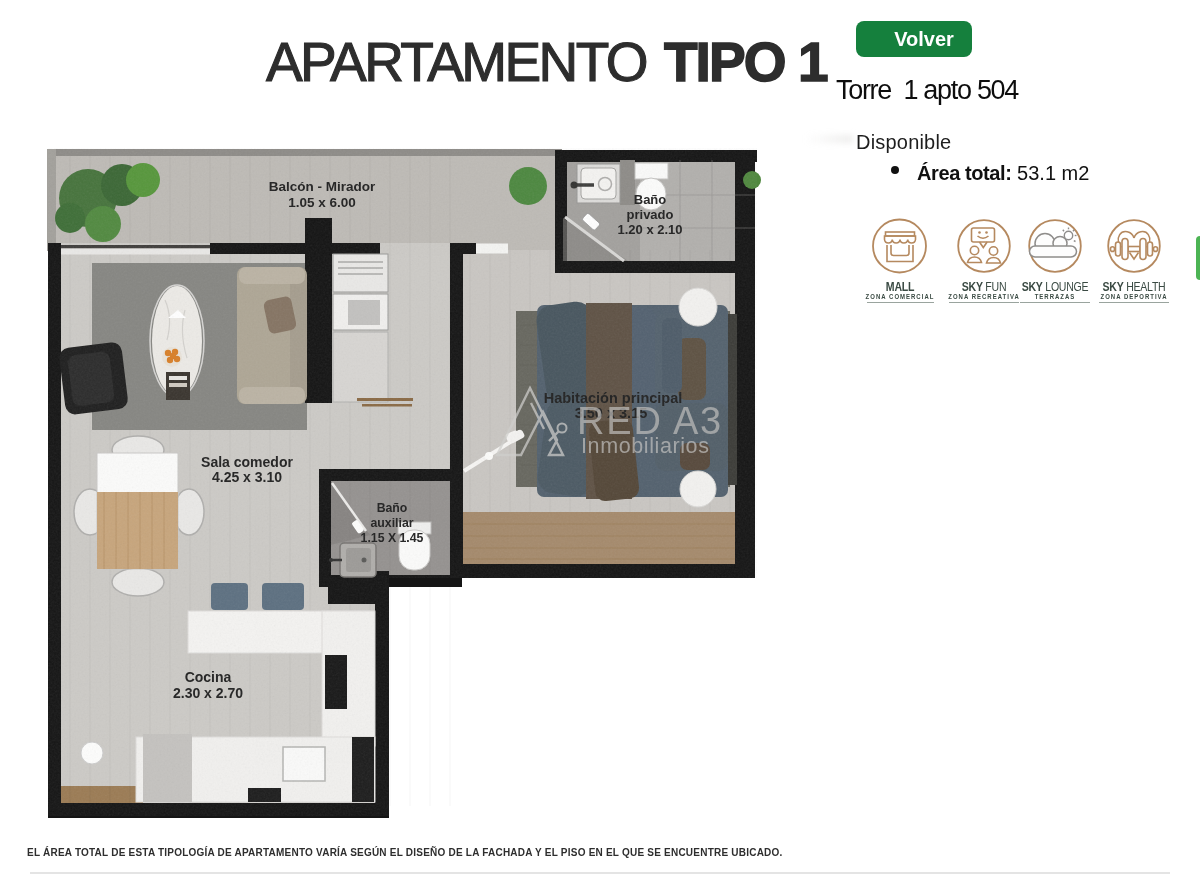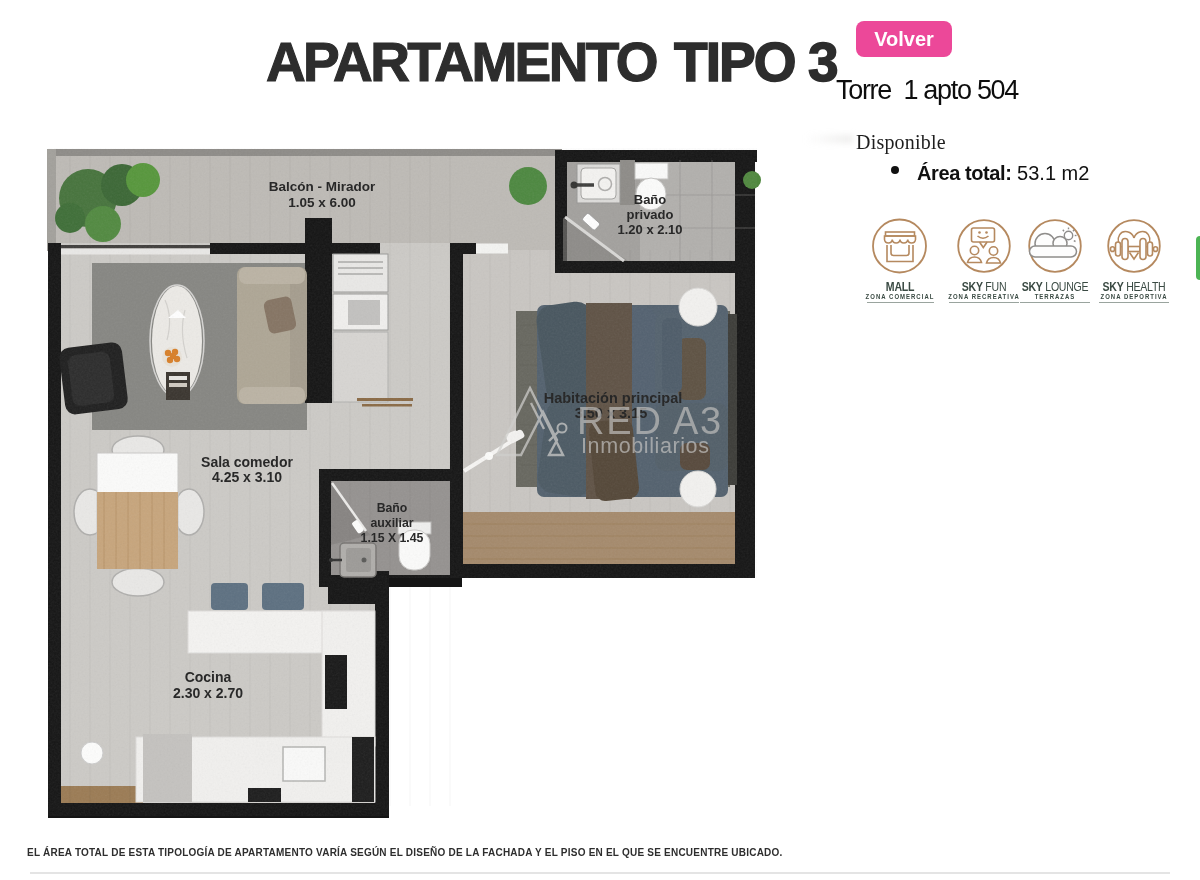--- a/index.html
+++ b/index.html
@@ -1,25 +1,25 @@
 <!DOCTYPE html>
 <html><head>
 <meta charset="utf-8">
 <style>
   html,body{margin:0;padding:0;}
   body{width:1200px;height:880px;position:relative;background:#fff;overflow:hidden;
        font-family:"Liberation Sans", sans-serif;}
   .abs{position:absolute;}
   .title{left:266px;top:30px;font-size:55px;color:#2d2d2d;white-space:nowrap;}
-  .title .w1{font-weight:700;letter-spacing:-2.6px;-webkit-text-stroke:1.1px #2d2d2d;}
+  .title .w1{font-weight:400;letter-spacing:-2.6px;-webkit-text-stroke:1.1px #2d2d2d;}
   .title .w2{font-weight:700;letter-spacing:-1.9px;-webkit-text-stroke:1.5px #2d2d2d;margin-left:18px;}
-  .volver{left:856px;top:21px;width:96px;height:36px;background:#ec4899;border-radius:8px;
-          color:#fff;font-weight:700;font-size:20px;text-align:center;line-height:36px;}
+  .volver{left:856px;top:21px;width:96px;height:36px;background:#15803d;border-radius:8px;
+          color:#fff;font-weight:700;font-size:20px;text-align:center;line-height:36px;padding-left:20px;}
   .torre{left:836px;top:75px;font-size:27px;font-weight:400;color:#0d0d0d;letter-spacing:-1.3px;}
-  .disp{left:856px;top:131px;font-size:20px;color:#1e1e1e;letter-spacing:0.2px;font-family:Liberation Serif, serif;}
+  .disp{left:856px;top:131px;font-size:20px;color:#1e1e1e;letter-spacing:0.2px;}
   .area{left:917px;top:162px;font-size:20px;color:#111;}
   .area b{letter-spacing:-0.4px;}
   .dot{left:891px;top:166px;width:8px;height:8px;border-radius:50%;background:#111;}
   .greenstrip{left:1196px;top:236px;width:4px;height:44px;background:#4cb454;border-radius:4px 0 0 4px;}
   .icons{left:860px;top:217px;width:336px;height:95px;}
   .icon{position:absolute;top:0;width:80px;text-align:center;}
   .icon .lab{font-size:12px;font-weight:700;color:#3a4a43;margin-top:1px;white-space:nowrap;letter-spacing:-0.3px;transform:scaleX(0.88);}
   .icon .lab .lt{font-weight:400;}
   .icon .sub{font-size:6.5px;font-weight:700;color:#3a4a43;letter-spacing:1.1px;margin-top:-1px;white-space:nowrap;transform:scaleX(0.92);}
   .icon .ul{height:1.5px;background:#9aa49e;margin:1.5px auto 0 auto;}
@@ -284,21 +284,21 @@
       <path d="M530 388 L497 455 L521 455 L543 412 L557 440 L549 455 L563 455 Z"></path>
       <path d="M531 403 L544 429"></path>
     </g>
     <circle cx="562" cy="428" r="4.5" fill="none" stroke="#cfcecc" stroke-width="2"></circle>
     <line x1="549" y1="441" x2="559" y2="431" stroke="#cfcecc" stroke-width="2.4"></line>
     <text x="577" y="434" font-size="38" fill="#c2c1bf" letter-spacing="1.8" opacity="0.95">RED A3</text>
     <text x="581" y="453" font-size="21.5" fill="#c6c5c3" letter-spacing="0.6" opacity="0.95">Inmobiliarios</text>
   </g>
 </svg>
 
-<div class="abs title"><span class="w1">APARTAMENTO</span><span class="w2">TIPO 3</span></div>
+<div class="abs title"><span class="w1">APARTAMENTO</span><span class="w2">TIPO 1</span></div>
 <div class="abs volver">Volver</div>
 <div class="abs torre">Torre&nbsp; 1 apto 504</div>
 <div class="abs" style="left:805px;top:135px;width:48px;height:8px;background:linear-gradient(90deg,rgba(255,255,255,0),rgba(190,188,185,0.28));filter:blur(3px);"></div>
 <div class="abs disp">Disponible</div>
 <div class="abs dot"></div>
 <div class="abs area"><b>Área total:</b> 53.1 m2</div>
 <div class="abs greenstrip"></div>
 
 <div class="abs icons">
 

